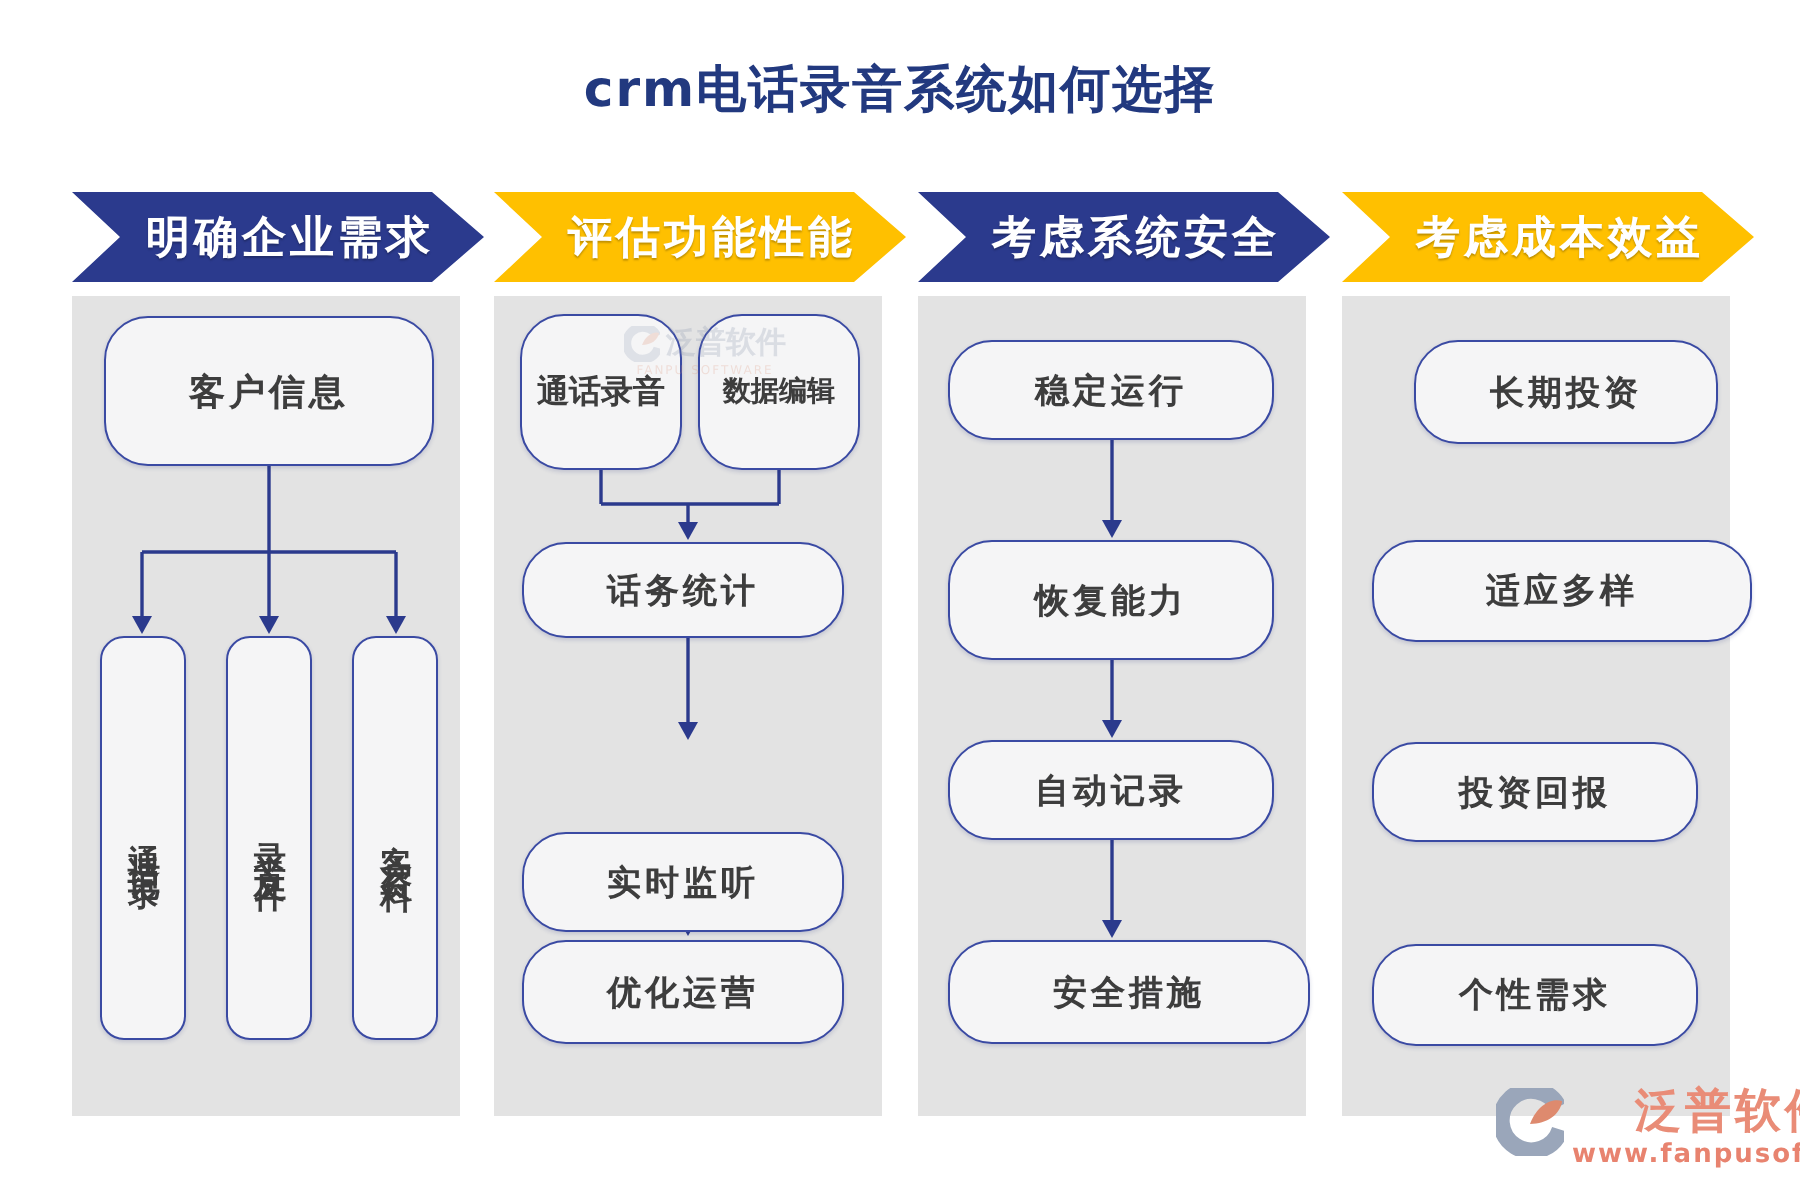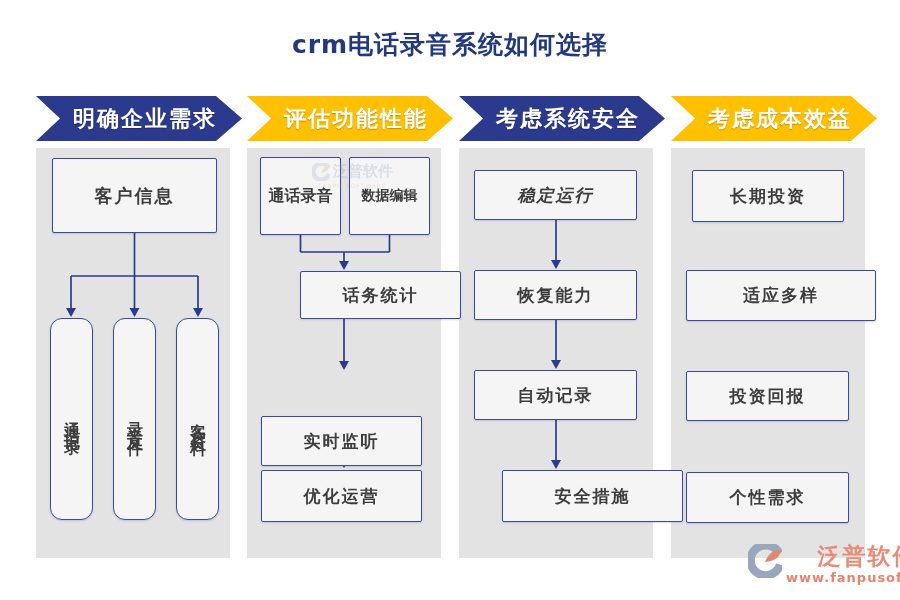--- a/index.html
+++ b/index.html
@@ -28,21 +28,21 @@
   
   .panel {
     position:absolute; top:148px; height:410px; width:194px;
     background:#e3e3e3; z-index:0;
   }
   .p1 { left:36px; } .p2 { left:247px; } .p3 { left:459px; } .p4 { left:671px; }
 
   
   .node {
     position:absolute; background:#f5f5f6; border:1.6px solid #3a4aa3;
-    border-radius:2px; display:flex; align-items:center; justify-content:center;
+    border-radius:22px; display:flex; align-items:center; justify-content:center;
     font-size:17px; font-weight:bold; color:#3d3d3d; letter-spacing:2px;
     box-shadow:0 1px 2px rgba(40,50,120,0.18); z-index:3;
   }
   .vnode {
     writing-mode:vertical-rl; text-orientation:upright;
     border-radius:12px; font-size:16px; letter-spacing:6px; padding-top:4px;
   }
 
   .connectors { position:absolute; left:0; top:0; z-index:1; }
 
@@ -114,30 +114,30 @@
     </g>
   </svg>
 
   <div class="node" style="left:52px; top:158px; width:165px; height:75px; font-size:18px;">客户信息</div>
   <div class="node vnode" style="left:50px; top:318px; width:43px; height:202px;">通话记录</div>
   <div class="node vnode" style="left:113px; top:318px; width:43px; height:202px;">录音文件</div>
   <div class="node vnode" style="left:176px; top:318px; width:43px; height:202px;">客户资料</div>
 
   <div class="node" style="left:260px; top:157px; width:81px; height:78px; font-size:16px; letter-spacing:0;">通话录音</div>
   <div class="node" style="left:349px; top:157px; width:81px; height:78px; font-size:14px; letter-spacing:0;">数据编辑</div>
-  <div class="node" style="left:261px; top:271px; width:161px; height:48px;margin-left:39px;">话务统计</div>
+  <div class="node" style="left:261px; top:271px; width:161px; height:48px;">话务统计</div>
   <div class="node" style="left:261px; top:372px; width:161px; height:50px;margin-top:44px;">实时监听</div>
   <div class="node" style="left:261px; top:470px; width:161px; height:52px;">优化运营</div>
 
-  <div class="node" style="left:474px; top:170px; width:163px; height:50px;font-style:italic;">稳定运行</div>
-  <div class="node" style="left:474px; top:270px; width:163px; height:50px;">恢复能力</div>
+  <div class="node" style="left:474px; top:170px; width:163px; height:50px;">稳定运行</div>
+  <div class="node" style="left:474px; top:270px; width:163px; height:60px;">恢复能力</div>
   <div class="node" style="left:474px; top:370px; width:163px; height:50px;">自动记录</div>
-  <div class="node" style="left:502px; top:470px; width:181px; height:52px;">安全措施</div>
+  <div class="node" style="left:474px; top:470px; width:181px; height:52px;">安全措施</div>
 
-  <div class="node" style="left:692px; top:170px; width:152px; height:52px;">长期投资</div>
+  <div class="node" style="left:707px; top:170px; width:152px; height:52px;">长期投资</div>
   <div class="node" style="left:686px; top:270px; width:190px; height:51px;">适应多样</div>
   <div class="node" style="left:686px; top:371px; width:163px; height:50px;text-align:right;">投资回报</div>
   <div class="node" style="left:686px; top:472px; width:163px; height:51px;">个性需求</div>
 
   <div class="watermark">
     <div class="row">
       <svg width="18" height="18" viewBox="0 0 36 36">
         <path d="M33 10 A16 16 0 1 0 34 22" fill="none" stroke="#8f9cb3" stroke-width="9"></path>
         <path d="M18 19 C22 8 31 5 35 7 C34 14 27 19 18 19 Z" fill="#de8a6e"></path>
       </svg>

